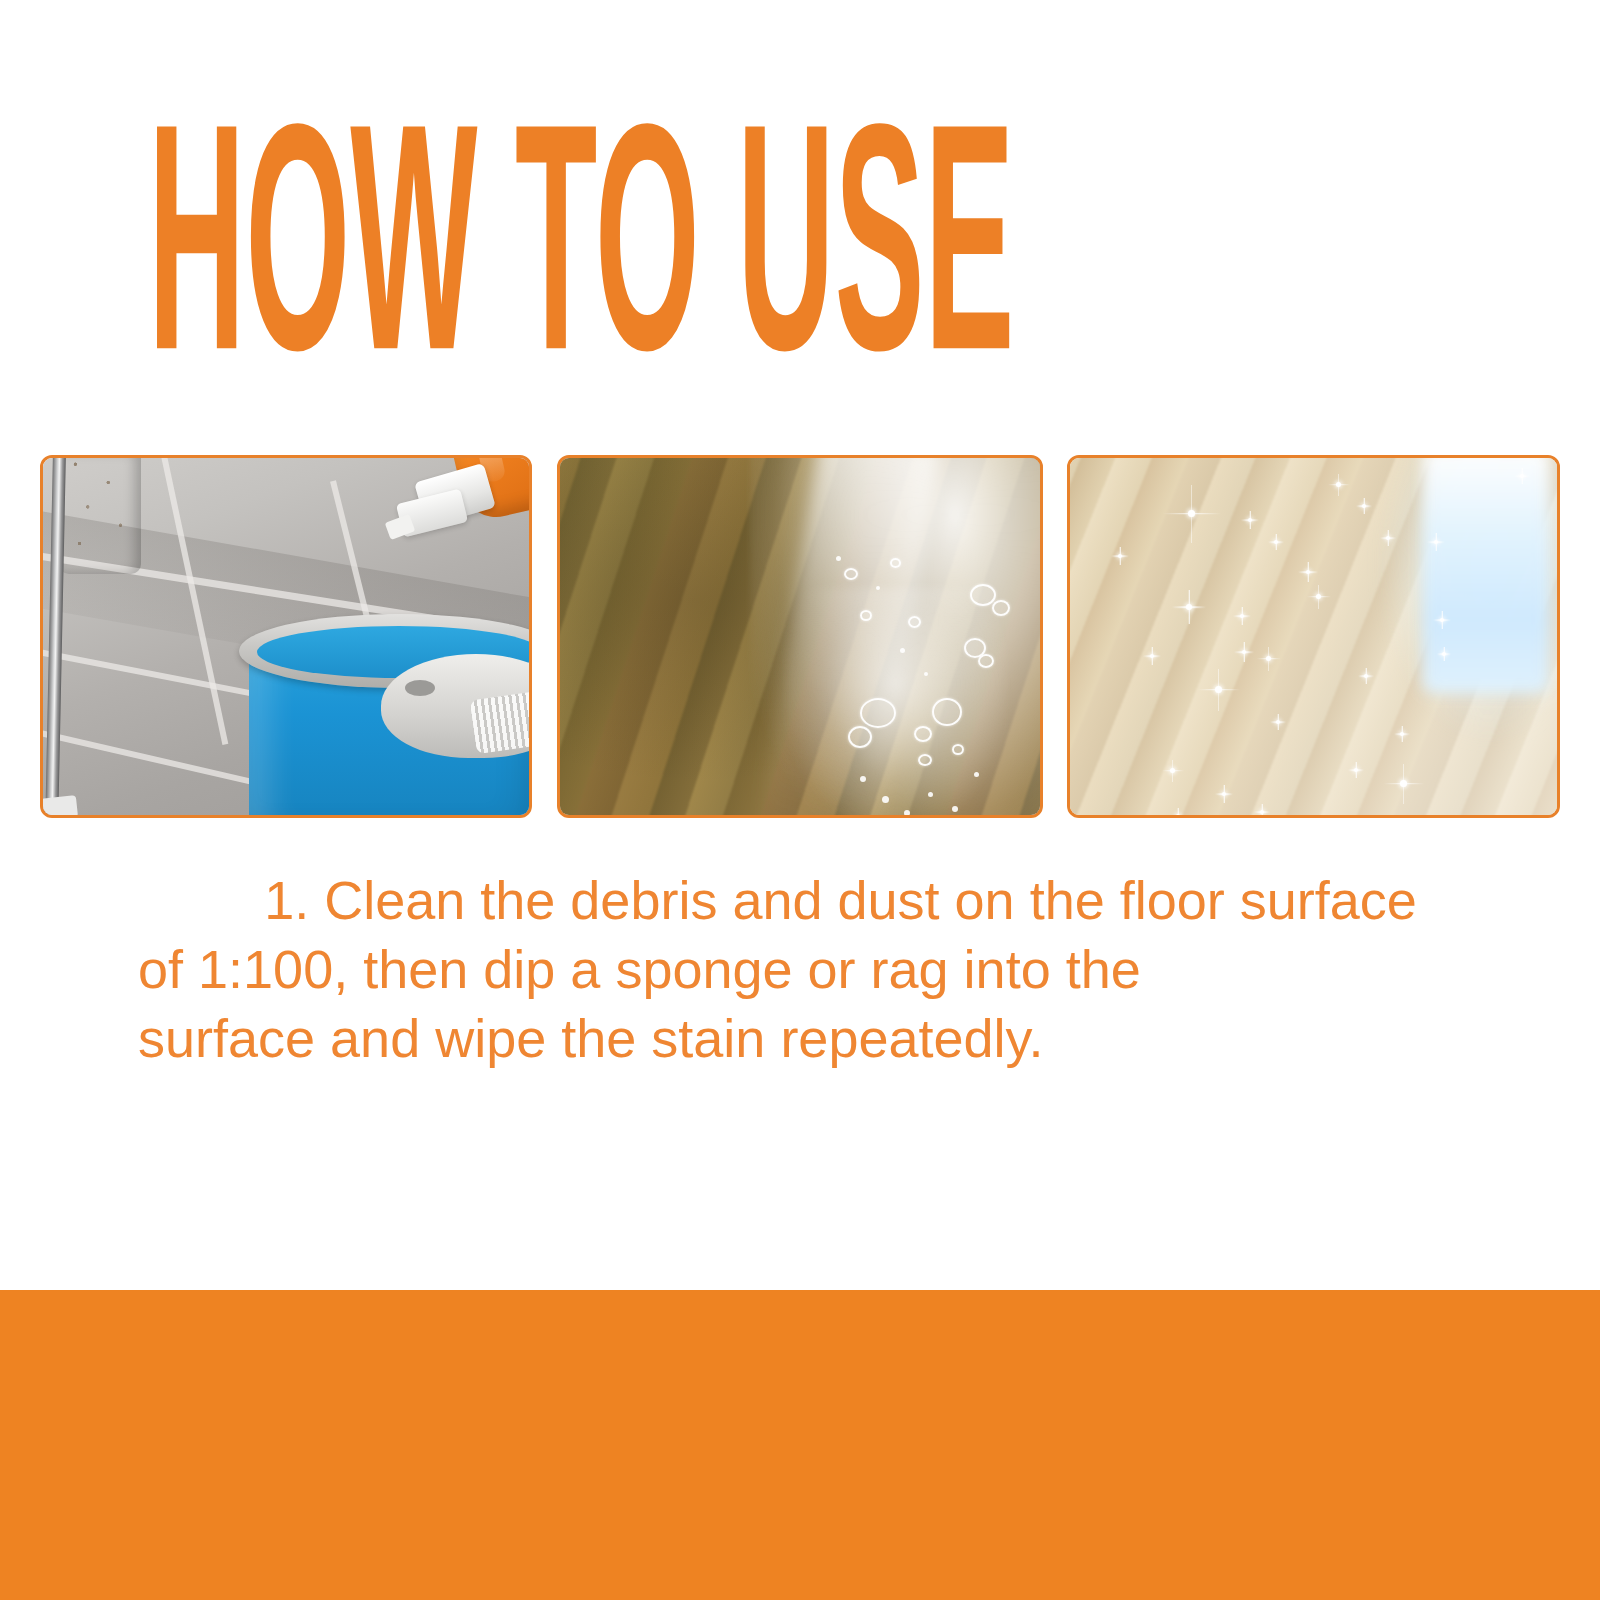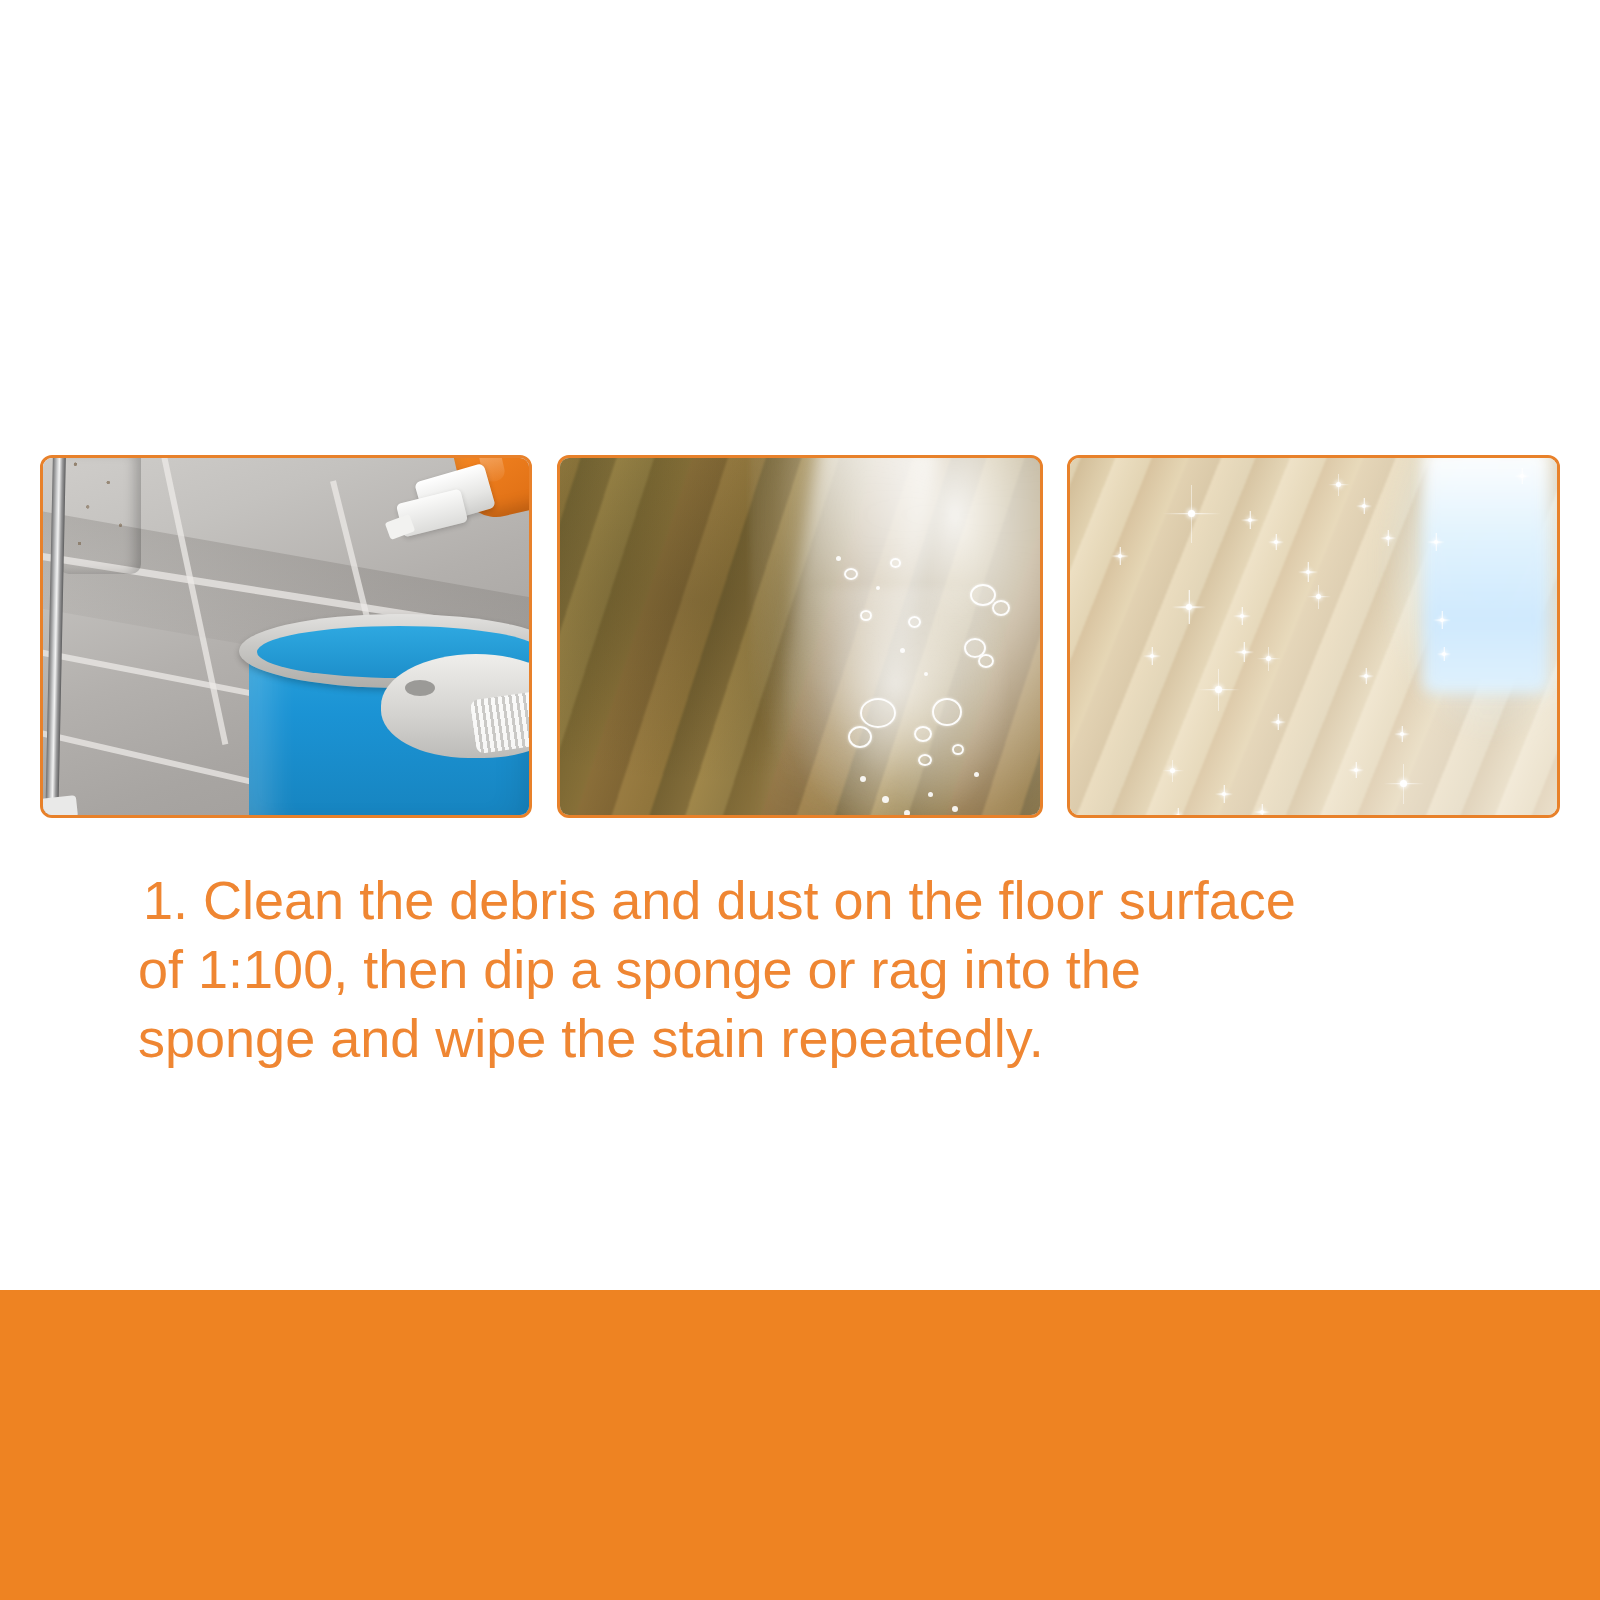--- a/index.html
+++ b/index.html
@@ -300,37 +300,40 @@
     width: 1400px;
   }
   .step-line {
     color: #EF8632;
     font-family: "Liberation Sans", sans-serif;
     font-weight: 400;
     font-size: 54px;
     line-height: 69px;
     white-space: nowrap;
   }
-  .step-line.indent { padding-left: 5px; }
+  .step-line.indent { padding-left: 5px; text-align: center; }
 
   
   .bottom-band {
     position: absolute;
     left: 0;
     top: 1290px;
     width: 1600px;
     height: 310px;
     background: #EE8322;
   }
 </style>
 </head>
 <body>
 
 <div class="page">
 
+  <div class="title-wrap">
+    <span class="title">HOW TO USE</span>
+  </div>
 
   <div class="photo-strip">
 
     <div class="photo photo-1">
       <div class="photo-inner">
         <div class="p1-bg"></div>
         <div class="p1-darkband"></div>
         <div class="p1-grout p1-g1"></div>
         <div class="p1-grout p1-g2"></div>
         <div class="p1-grout p1-g3"></div>
@@ -425,18 +428,18 @@
         <div class="sparkle" style="left:106px;top:356px;width:4px;height:4px;--sp:16px;"></div>
         <div class="sparkle" style="left:190px;top:352px;width:4px;height:4px;--sp:16px;"></div>
         <div class="sparkle" style="left:450px;top:16px;width:4px;height:4px;--sp:16px;"></div>
       </div>
     </div>
   </div>
 
   <div class="steps">
     <div class="step-line indent">1. Clean the debris and dust on the floor surface</div>
     <div class="step-line">of 1:100, then dip a sponge or rag into the</div>
-    <div class="step-line">sponge and wipe the stain repeatedly.</div>
+    <div class="step-line">surface and wipe the stain repeatedly.</div>
   </div>
 
   <div class="bottom-band"></div>
 
 </div>
 
 </body></html>

